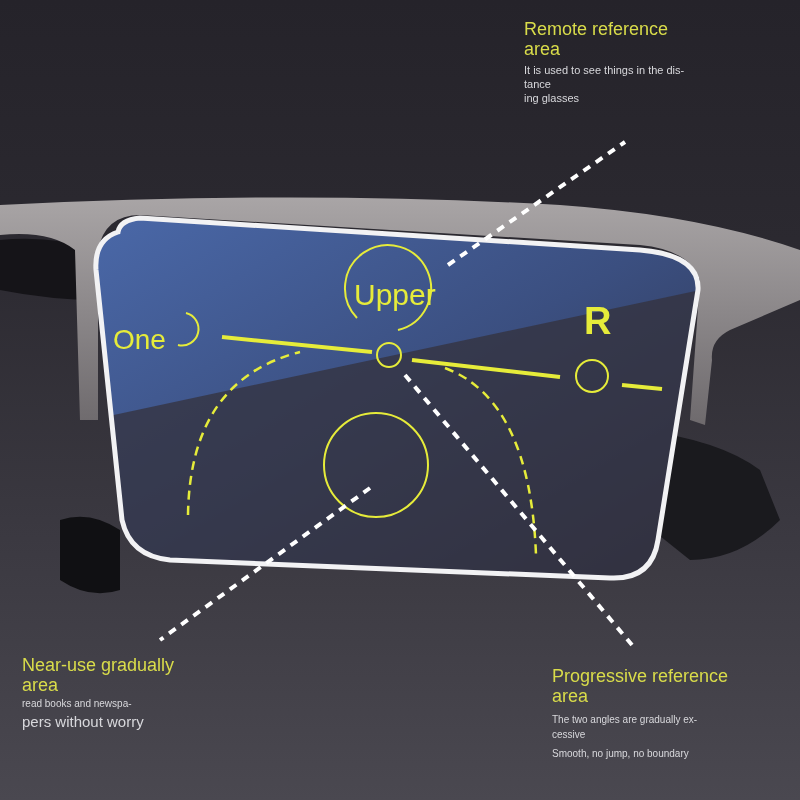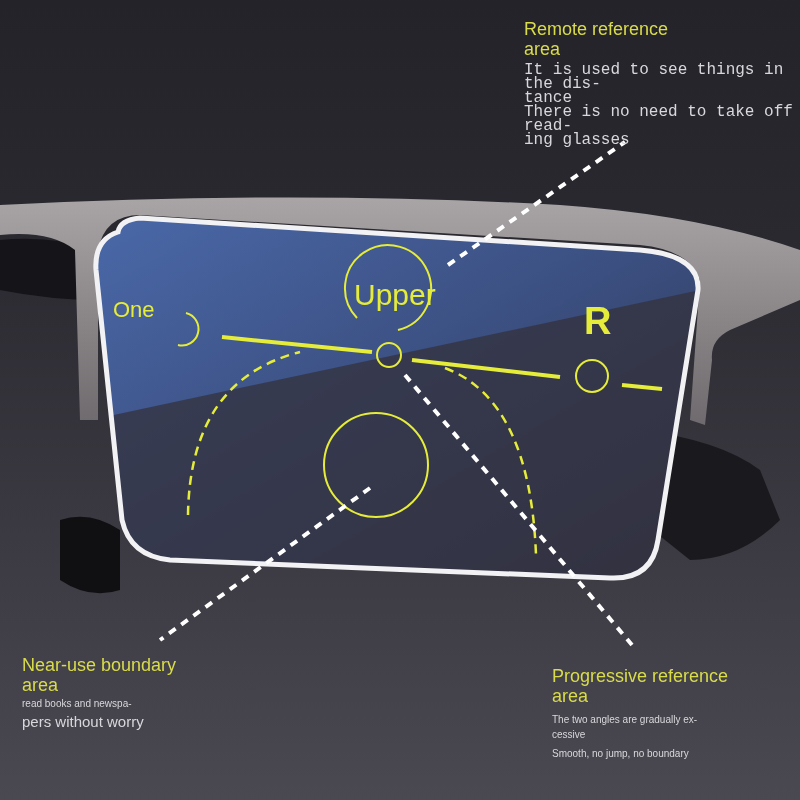--- a/index.html
+++ b/index.html
@@ -1,21 +1,21 @@
 <!DOCTYPE html>
 <html><head>
 <meta charset="utf-8">
 <style>
   html,body{margin:0;padding:0;}
   body{width:800px;height:800px;overflow:hidden;font-family:"Liberation Sans",sans-serif;}
   .canvas{position:relative;width:800px;height:800px;background:linear-gradient(180deg,#25232a 0%,#2b2930 30%,#3a3840 65%,#4a4850 100%);overflow:hidden;}
   svg.scene{position:absolute;left:0;top:0;}
   .callout{position:absolute;}
   .callout .title{color:#d9dc4a;font-size:18px;line-height:20px;}
-  .callout .desc{color:#d8d8dc;font-size:16px;line-height:14px;margin-top:4px;font-family:Liberation Mono, monospace;}
+  .callout .desc{color:#d8d8dc;font-size:11px;line-height:14px;margin-top:4px;}
   .callout .desc2{color:#d8d8dc;font-size:10px;line-height:15px;}
   .lbl{position:absolute;color:#e6ec3a;}
 </style>
 </head>
 <body>
 
 <div class="canvas">
   <svg class="scene" width="800" height="800" viewBox="0 0 800 800">
     <defs>
       <linearGradient id="frameG" x1="0" y1="0" x2="0" y2="1">
@@ -53,35 +53,34 @@
     <path d="M186 313 A15 15 0 1 1 178 345" fill="none" stroke="#e6ec3a" stroke-width="2"></path>
     <circle cx="376" cy="465" r="52" fill="none" stroke="#e6ec3a" stroke-width="2"></circle>
     <path d="M188 515 Q190 380 300 352" fill="none" stroke="#e6ec3a" stroke-width="2.5" stroke-dasharray="9 6"></path>
     <path d="M445 368 Q530 400 536 555" fill="none" stroke="#e6ec3a" stroke-width="2.5" stroke-dasharray="9 6"></path>
 
     <line x1="448" y1="265" x2="625" y2="142" stroke="#ffffff" stroke-width="4" stroke-dasharray="8 7"></line>
     <line x1="370" y1="488" x2="160" y2="640" stroke="#ffffff" stroke-width="4" stroke-dasharray="8 7"></line>
     <line x1="405" y1="375" x2="632" y2="645" stroke="#ffffff" stroke-width="4" stroke-dasharray="8 7"></line>
   </svg>
 
-  <div class="lbl" style="left:113px;top:297px;font-size:22px;">One</div>
+  <div class="lbl" style="left:113px;top:324px;font-size:28px;">One</div>
   <div class="lbl" style="left:354px;top:278px;font-size:30px;">Upper</div>
   <div class="lbl" style="left:584px;top:300px;font-size:38px;font-weight:bold;">R</div>
 
   <div class="callout" style="left:524px;top:19px;">
     <div class="title">Remote reference</div>
     <div class="title">area</div>
     <div class="desc" style="margin-top:4px;">It is used to see things in the dis-</div>
     <div class="desc" style="margin-top:0;">tance</div>
-    <div class="desc" style="margin-top:0;">There is no need to take off read-</div>
     <div class="desc" style="margin-top:0;">ing glasses</div>
   </div>
 
   <div class="callout" style="left:22px;top:655px;">
-    <div class="title">Near-use boundary</div>
+    <div class="title">Near-use gradually</div>
     <div class="title">area</div>
     <div class="desc2" style="font-size:10px;line-height:18px;">read books and newspa-</div>
     <div class="desc2" style="font-size:15px;line-height:18px;">pers without worry</div>
   </div>
 
   <div class="callout" style="left:552px;top:666px;">
     <div class="title">Progressive reference</div>
     <div class="title">area</div>
     <div class="desc2" style="margin-top:6px;">The two angles are gradually ex-</div>
     <div class="desc2">cessive</div>

